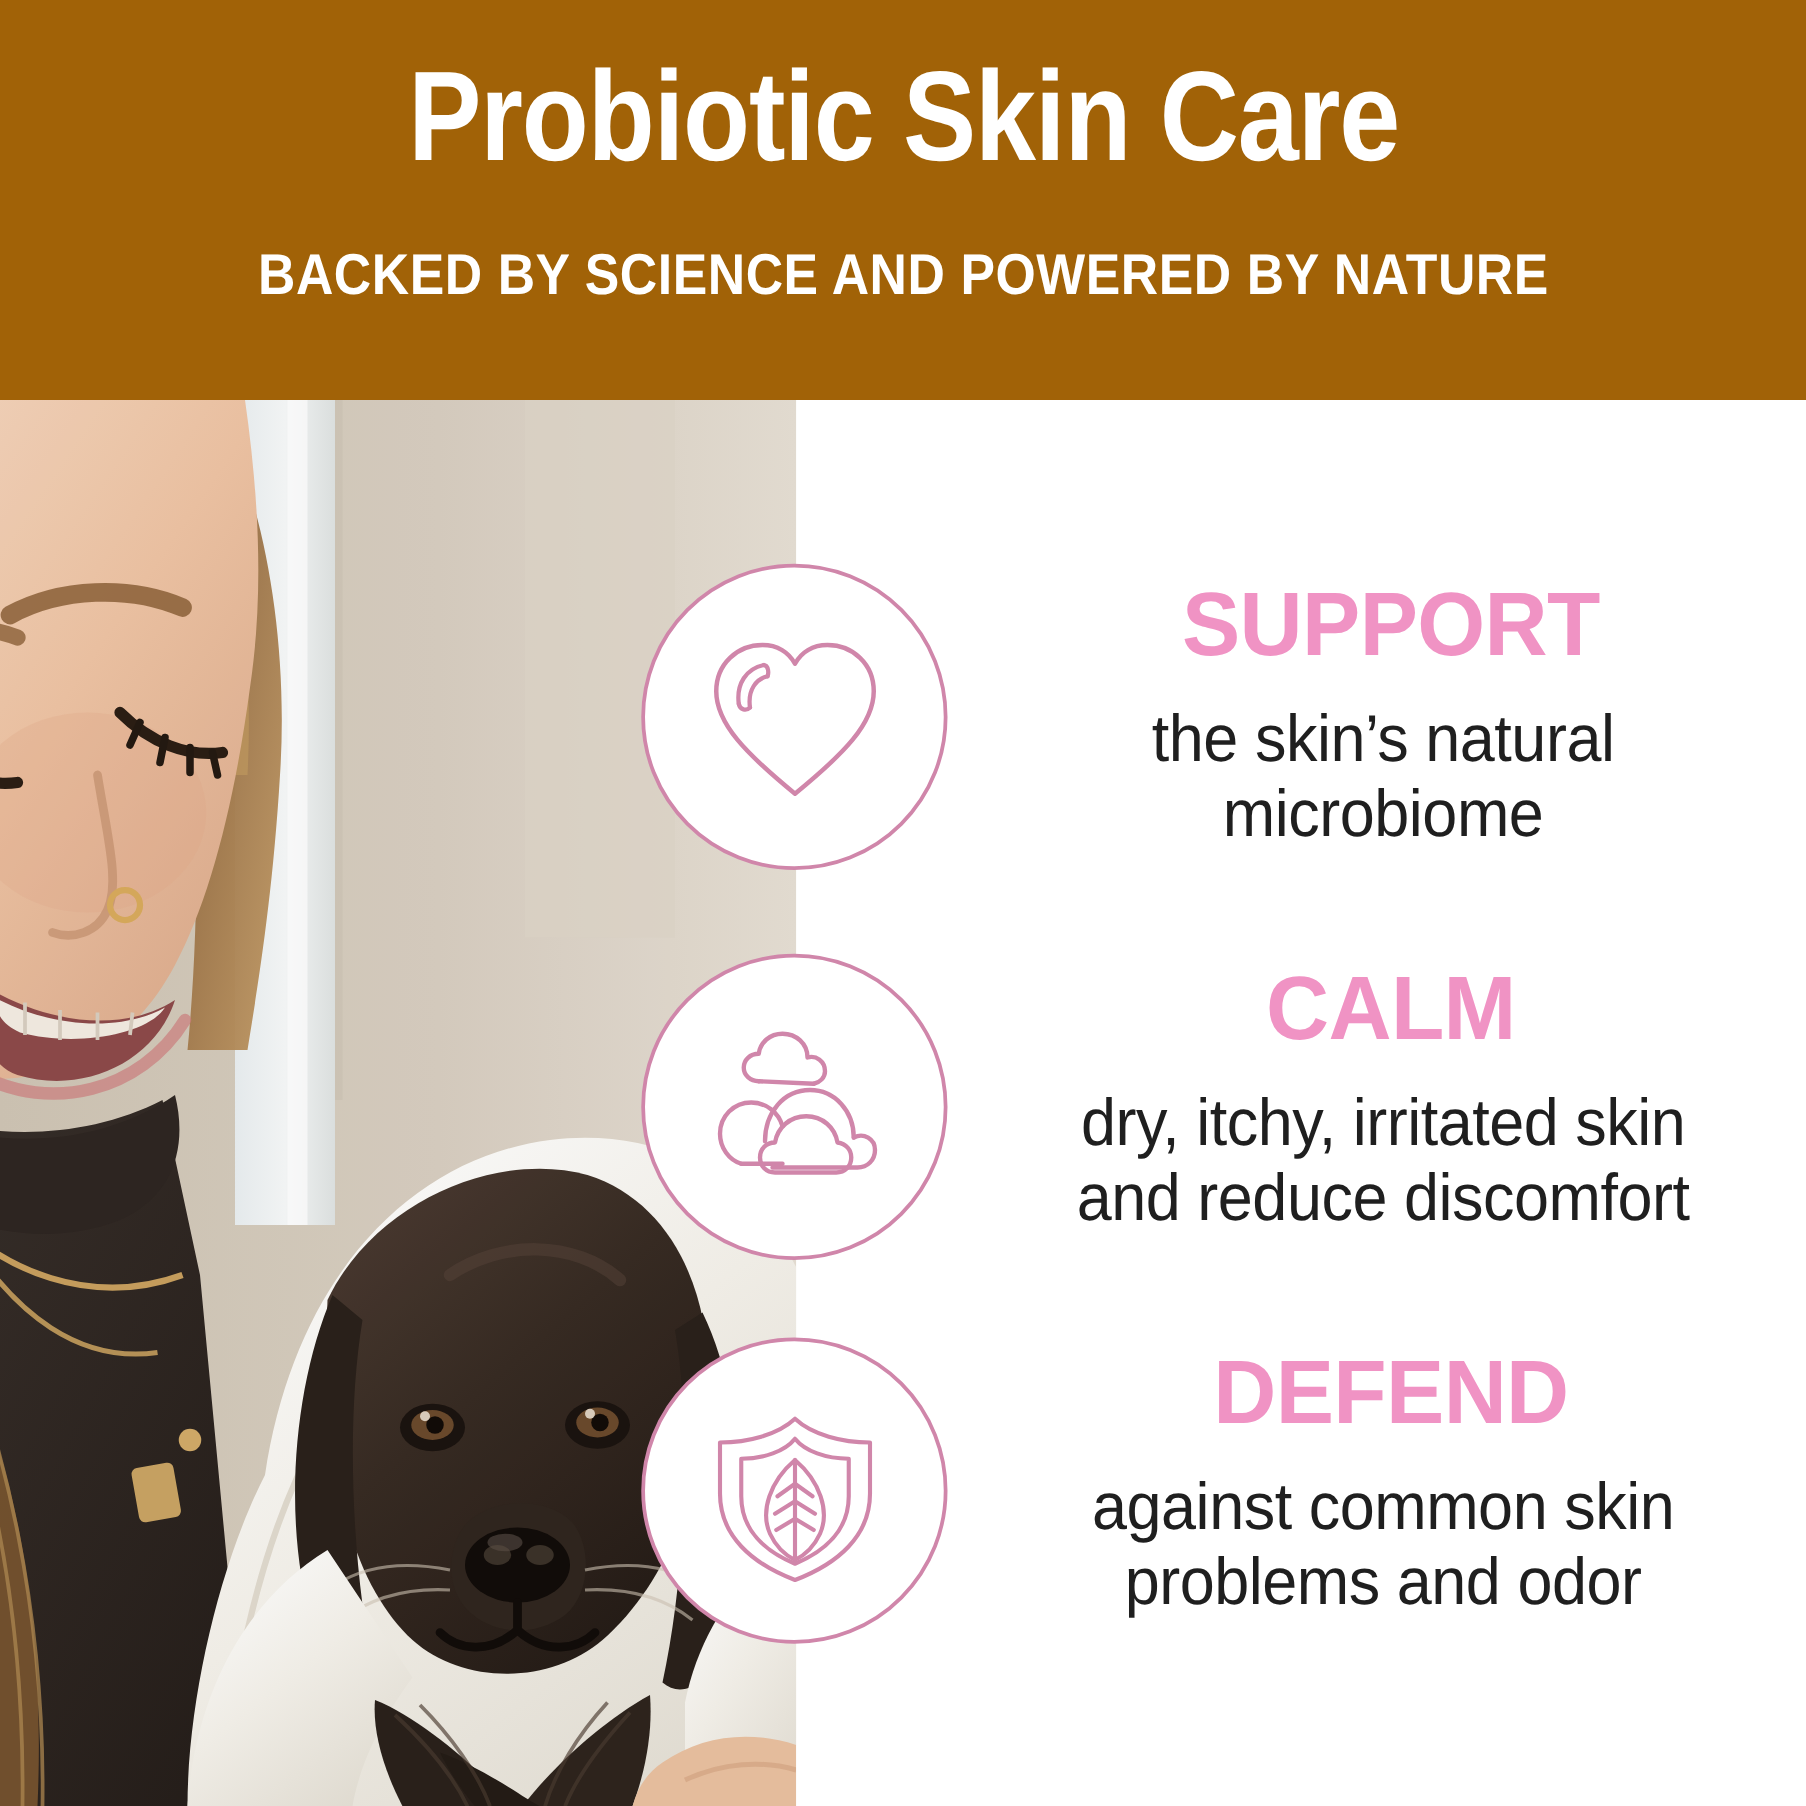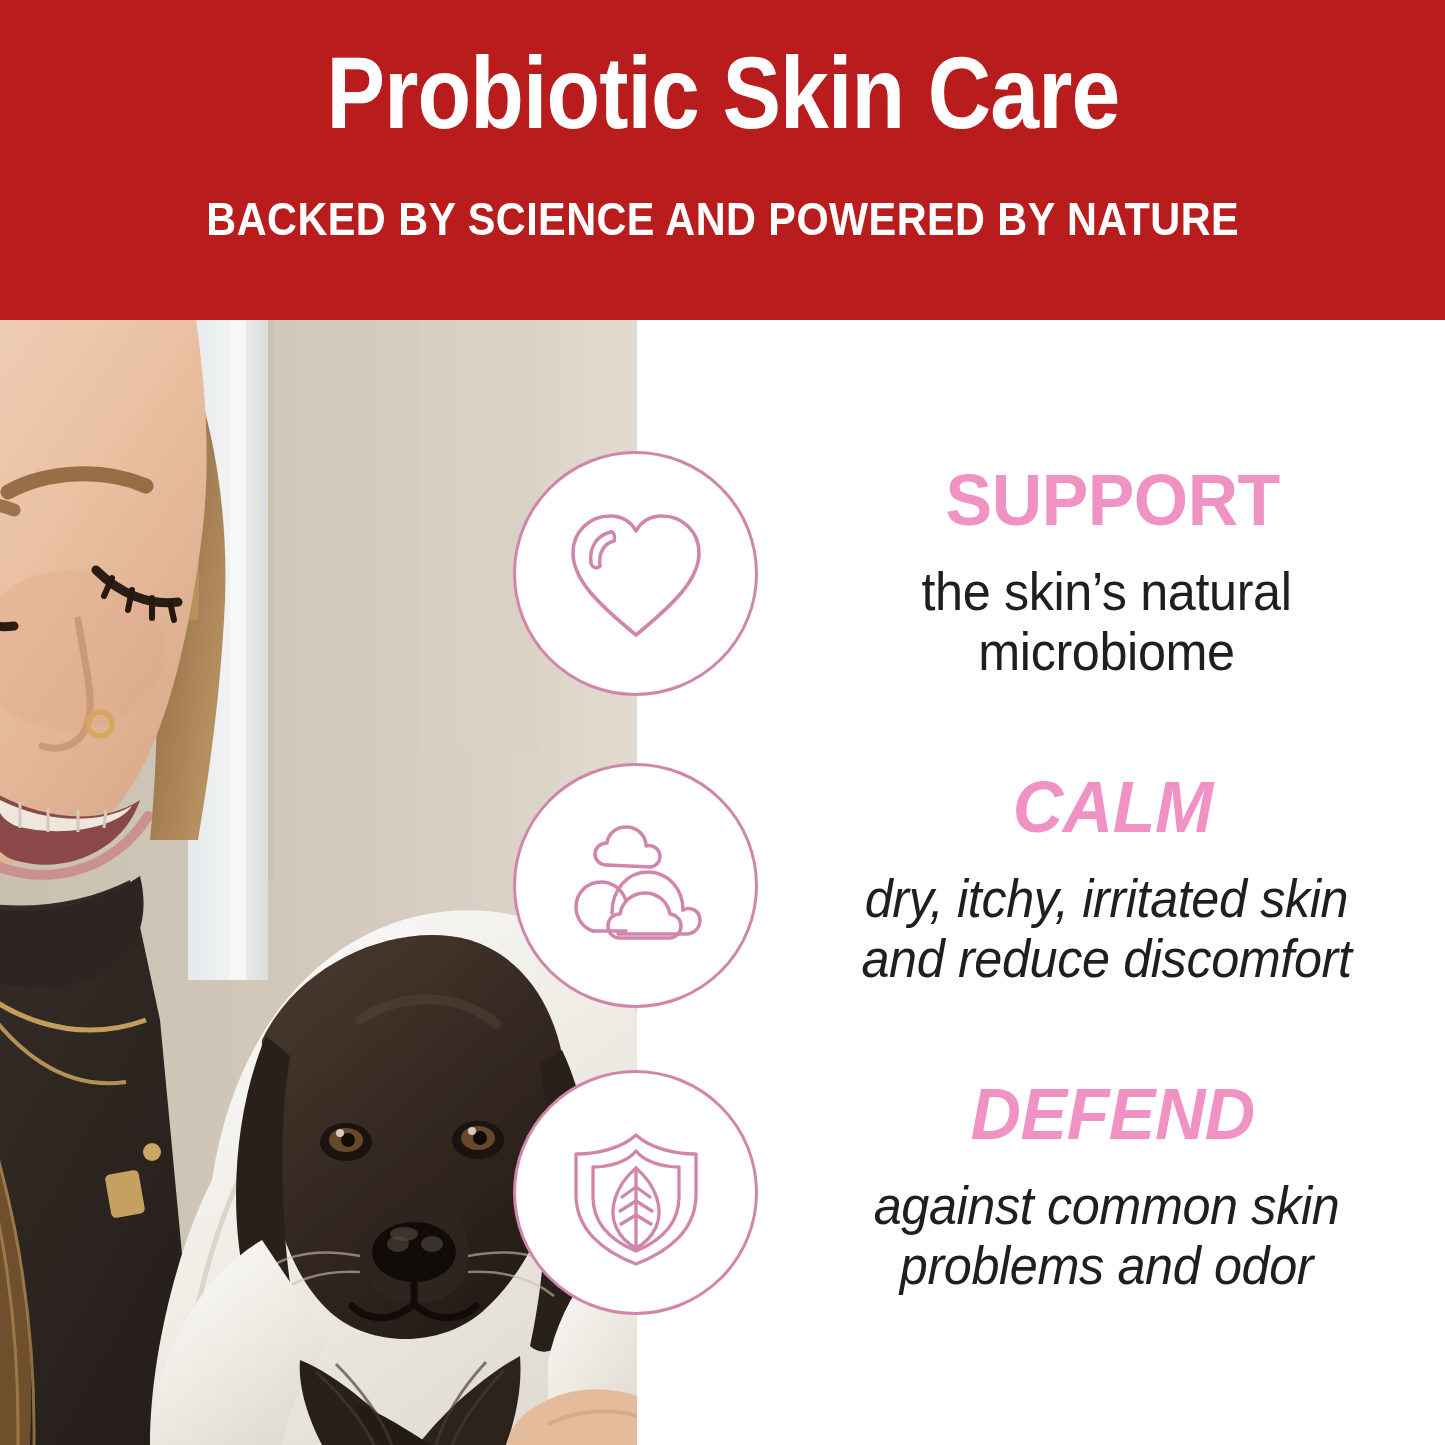--- a/index.html
+++ b/index.html
@@ -16,21 +16,21 @@
     position:relative;
     width:1445px; height:1445px;
     background:#ffffff;
     overflow:hidden;
   }
 
   
   .banner {
     position:absolute; left:0; top:0;
     width:1445px; height:320px;
-    background:#b91c1c;
+    background:#a16207;
     display:flex; flex-direction:column;
     align-items:center; justify-content:flex-start;
     padding-top:42px;
     text-align:right;
   }
   .banner-title {
     color:#ffffff;
     font-family:"Liberation Sans", sans-serif;
     font-weight:bold;
     font-size:102px;
@@ -118,22 +118,22 @@
     font-weight:400;
     font-size:53px;
     line-height:1.13;
     letter-spacing:-0.4px;
     transform:scaleX(0.95);
     transform-origin:left top;
     margin-top:26px;
     white-space:pre-line;
   }
   .f1 .feature-text { top:13px; }
-  .f2 .feature-text { top:8px;font-style:italic; }
-  .f3 .feature-text { top:8px;font-style:italic; }
+  .f2 .feature-text { top:8px; }
+  .f3 .feature-text { top:8px; }
 </style>
 </head>
 <body>
 
 <div id="poster">
 
   <div class="banner">
     <div class="banner-title">Probiotic Skin Care</div>
     <div class="banner-sub">BACKED BY SCIENCE AND POWERED BY NATURE</div>
   </div>

